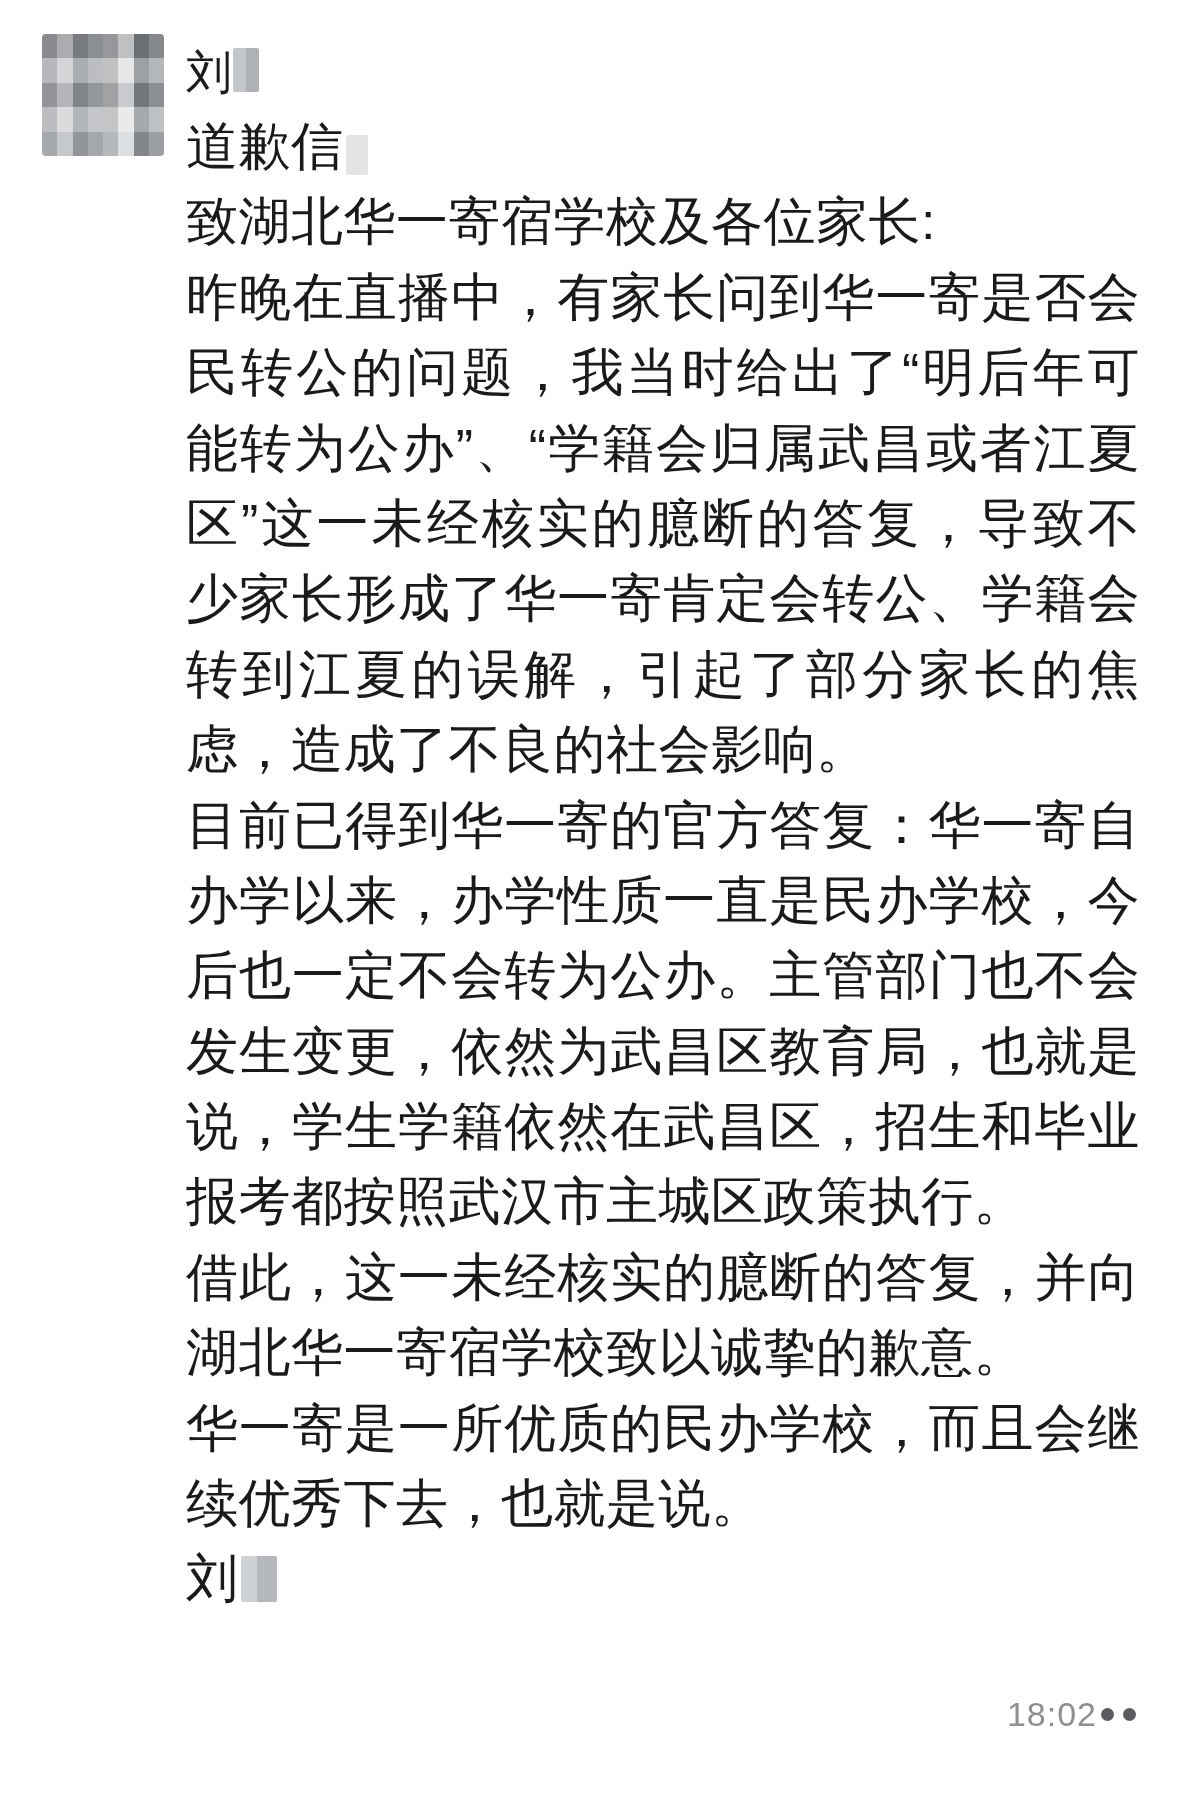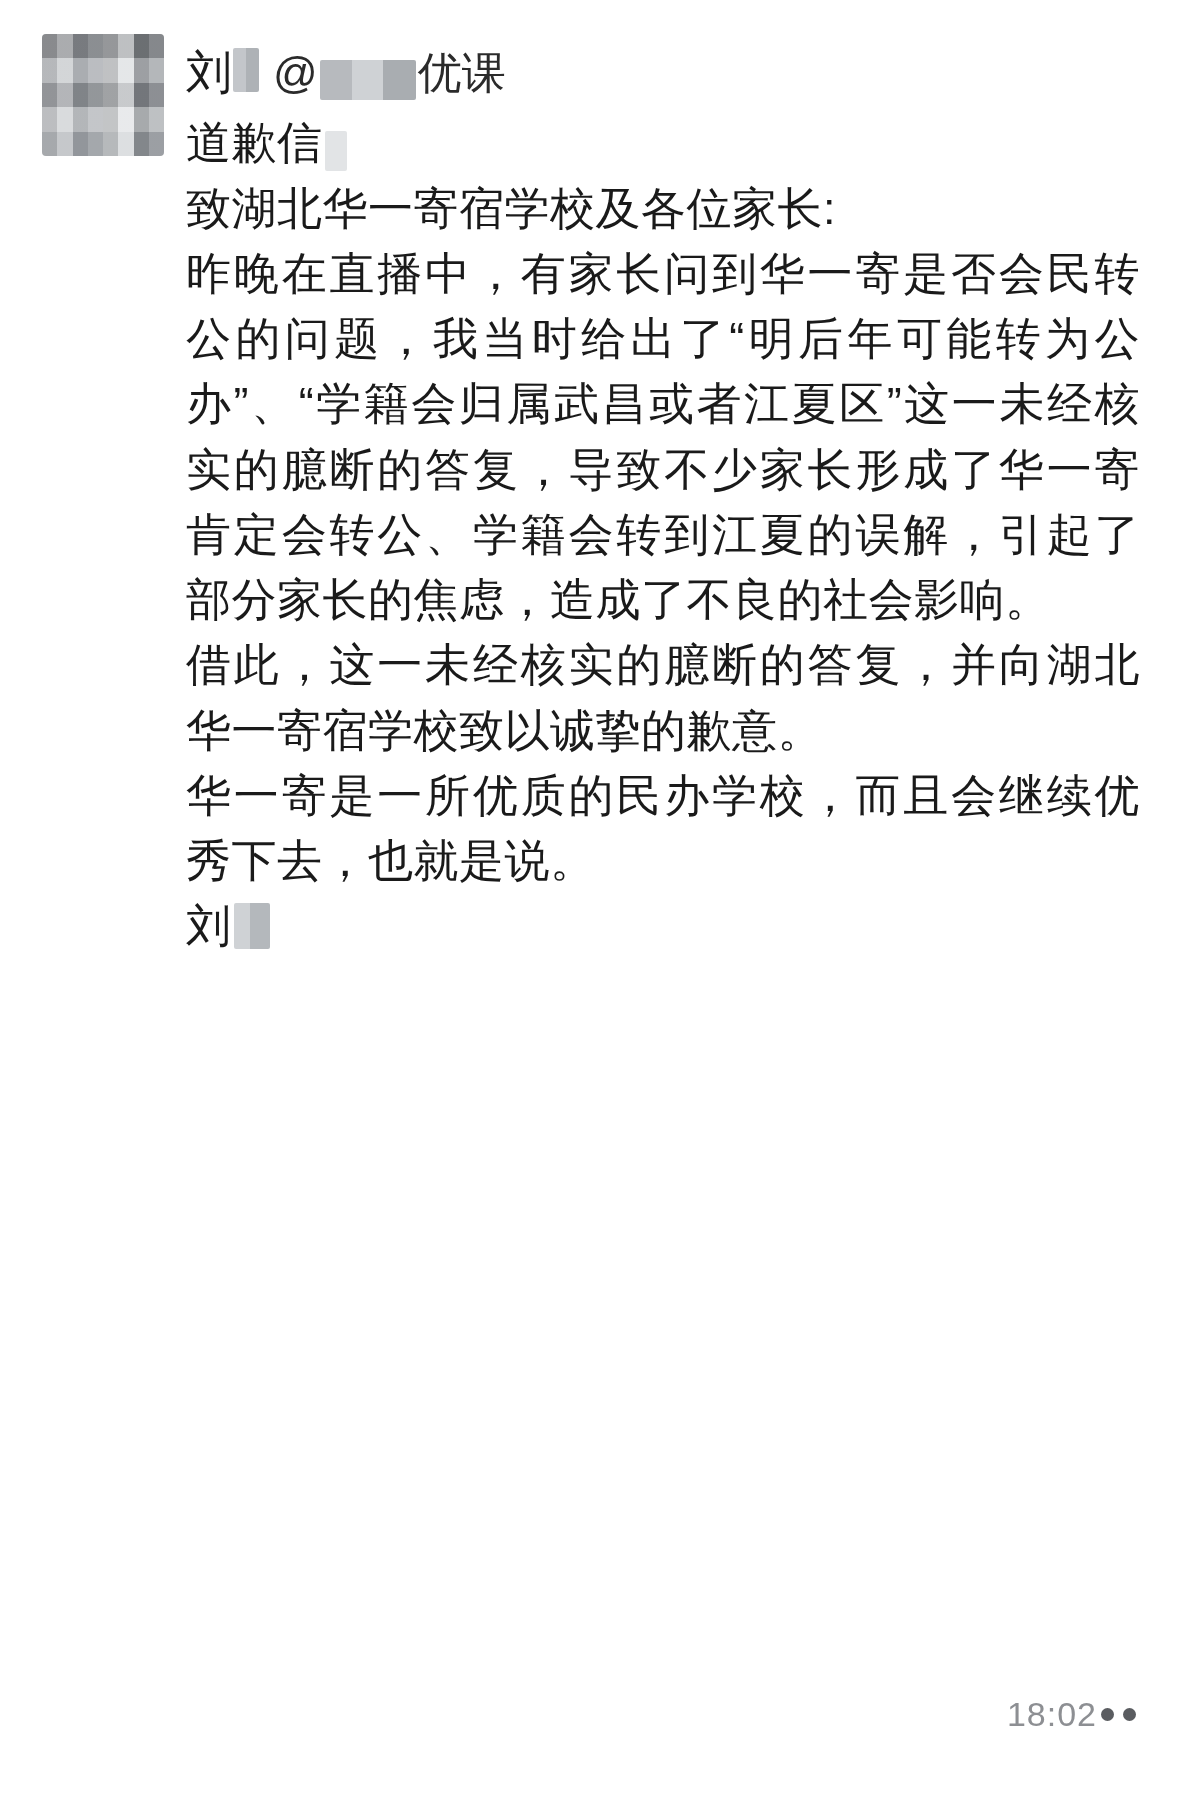--- a/index.html
+++ b/index.html
@@ -109,21 +109,21 @@
     height: 40px;
     margin: 0 2px;
     position: relative;
     top: 4px;
     background:
       linear-gradient(90deg, #b7babe 0 33%, #cfd2d5 33% 66%, #a9adb1 66% 100%);
   }
 
   .body-text {
     margin-top: 14px;
-    font-size: 45px;
+    font-size: 52px;
     line-height: 1.45;
     color: #1a1a1a;
     letter-spacing: 0.5px;
     text-align: justify;
     text-justify: inter-ideograph;
   }
   .body-text p {
     margin: 0 0 0 0;
   }
   .title-line {
@@ -187,29 +187,27 @@
 
   <div class="post-header">
 
     <div class="avatar"></div>
 
     <div class="content-col">
 
       <div class="name-row">
         <span class="author-name">刘</span>
         <span class="redact redact-name"></span>
-        <span class="handle">
-          <span class="at">@</span><span class="redact redact-handle"></span><span>优课</span>
-        </span>
       </div>
 
       <div class="body-text">
         <p class="title-line"><span>道歉信</span><span class="redact redact-title"></span></p>
         <p>致湖北华一寄宿学校及各位家长:</p>
         <p>昨晚在直播中，有家长问到华一寄是否会民转公的问题，我当时给出了“明后年可能转为公办”、“学籍会归属武昌或者江夏区”这一未经核实的臆断的答复，导致不少家长形成了华一寄肯定会转公、学籍会转到江夏的误解，引起了部分家长的焦虑，造成了不良的社会影响。</p>
+        <p>目前已得到华一寄的官方答复：华一寄自办学以来，办学性质一直是民办学校，今后也一定不会转为公办。主管部门也不会发生变更，依然为武昌区教育局，也就是说，学生学籍依然在武昌区，招生和毕业报考都按照武汉市主城区政策执行。</p>
         <p>借此，这一未经核实的臆断的答复，并向湖北华一寄宿学校致以诚挚的歉意。</p>
         <p>华一寄是一所优质的民办学校，而且会继续优秀下去，也就是说。</p>
         <p class="sign-line">
             <span>刘</span>
             <span class="redact redact-sign"></span>
           </p>
       </div>
 
     </div>
   </div>

